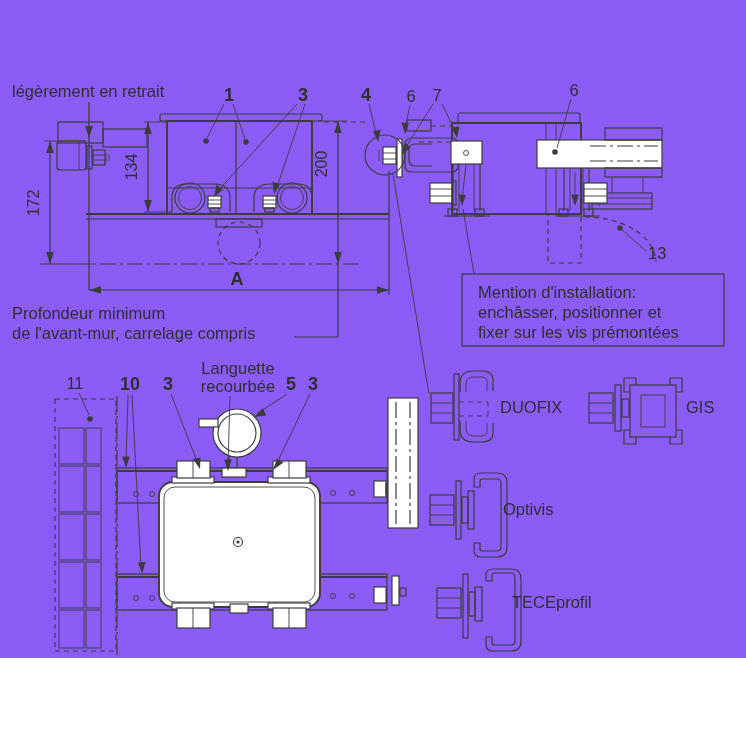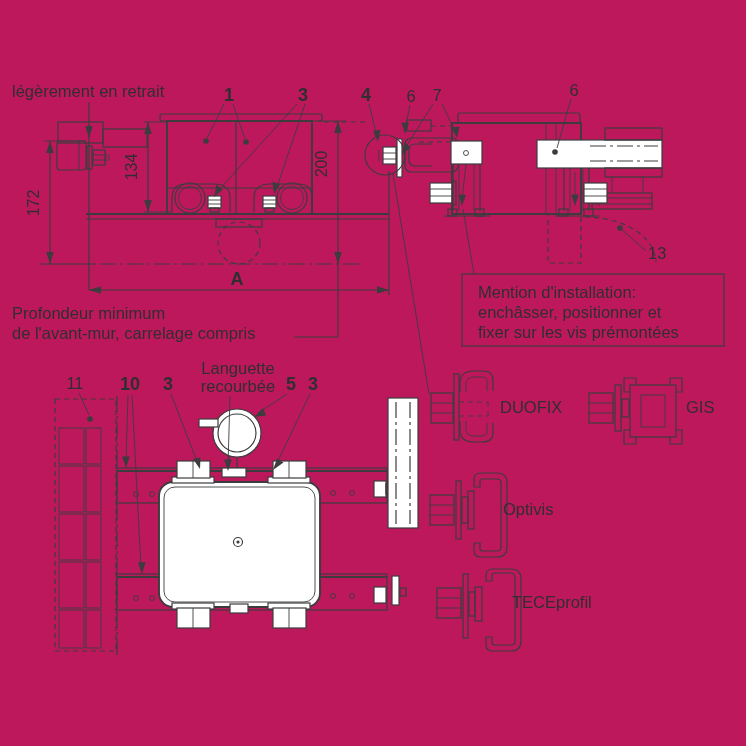--- a/index.html
+++ b/index.html
@@ -1,16 +1,16 @@
 <!DOCTYPE html>
 <html><head>
 <meta charset="utf-8">
 <style>
   html,body{margin:0;padding:0;background:#ffffff;}
-  .stage{width:746px;height:746px;background:#be185d;position:relative;
+  .stage{width:746px;height:658px;background:#8b5cf6;position:relative;
          font-family:"Liberation Sans", sans-serif;}
   svg{display:block;}
   svg text{fill:#2f2f31;font-family:"Liberation Sans", sans-serif;}
   .note{font-size:16.5px;}
   .co-b{font-size:18px;font-weight:bold;}
   .co-r{font-size:16.5px;}
   .dim{font-size:16px;}
   .dimA{font-size:18px;font-weight:bold;}
   .sys{font-size:16.5px;}
   .ln{stroke:#3c3c3e;fill:none;stroke-width:1.2;}

